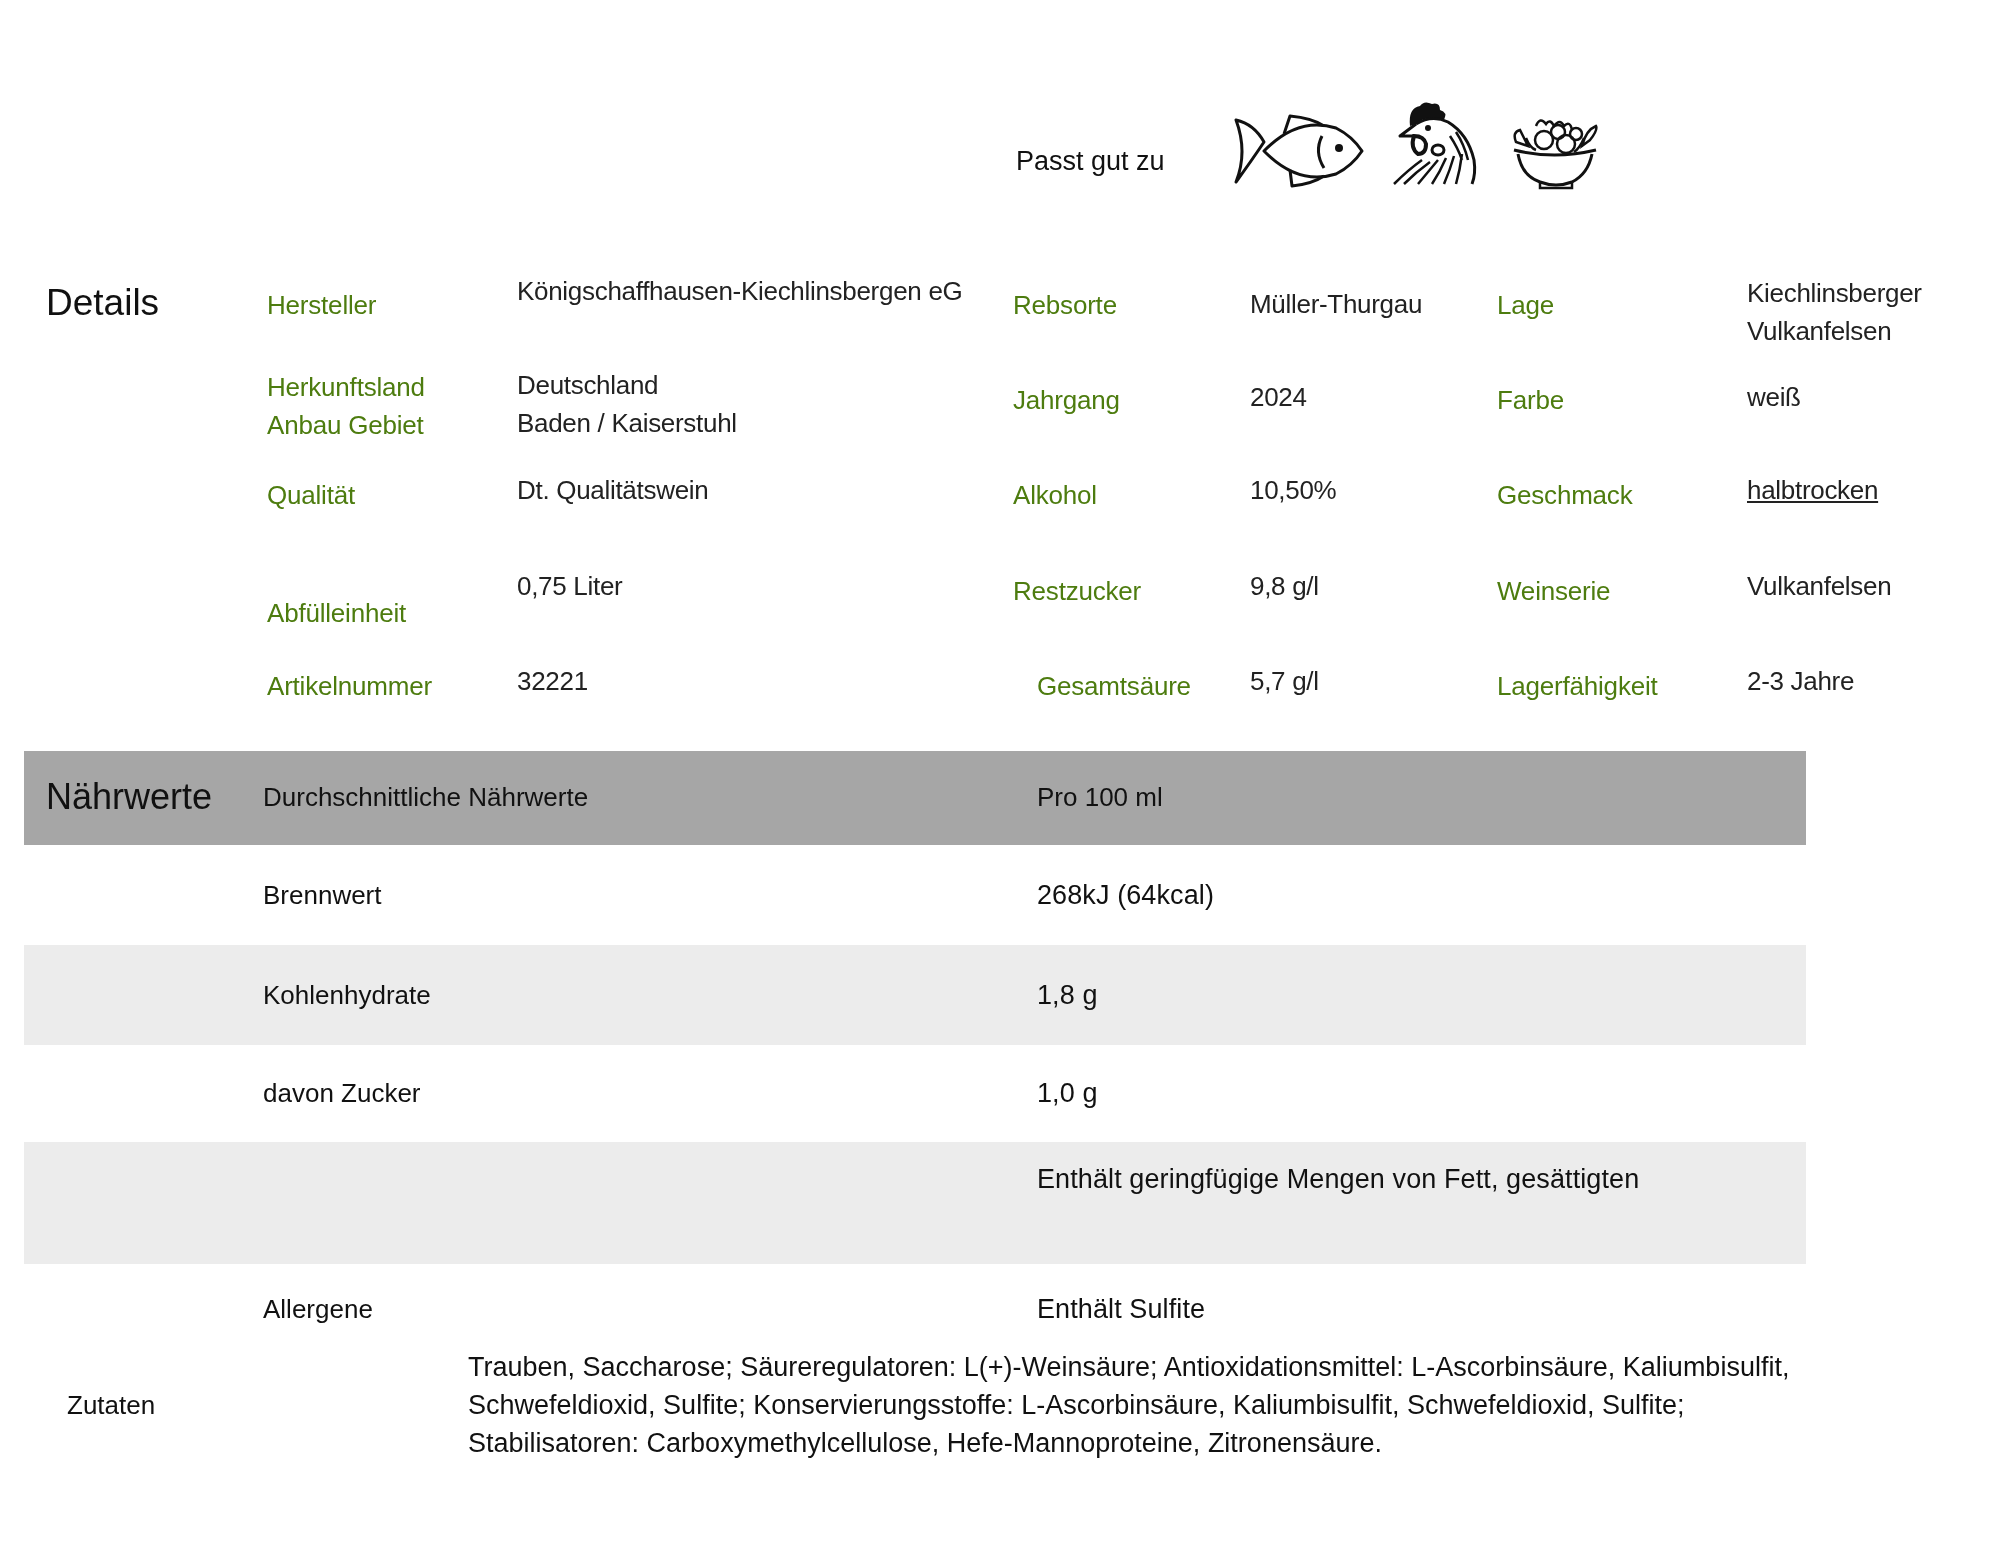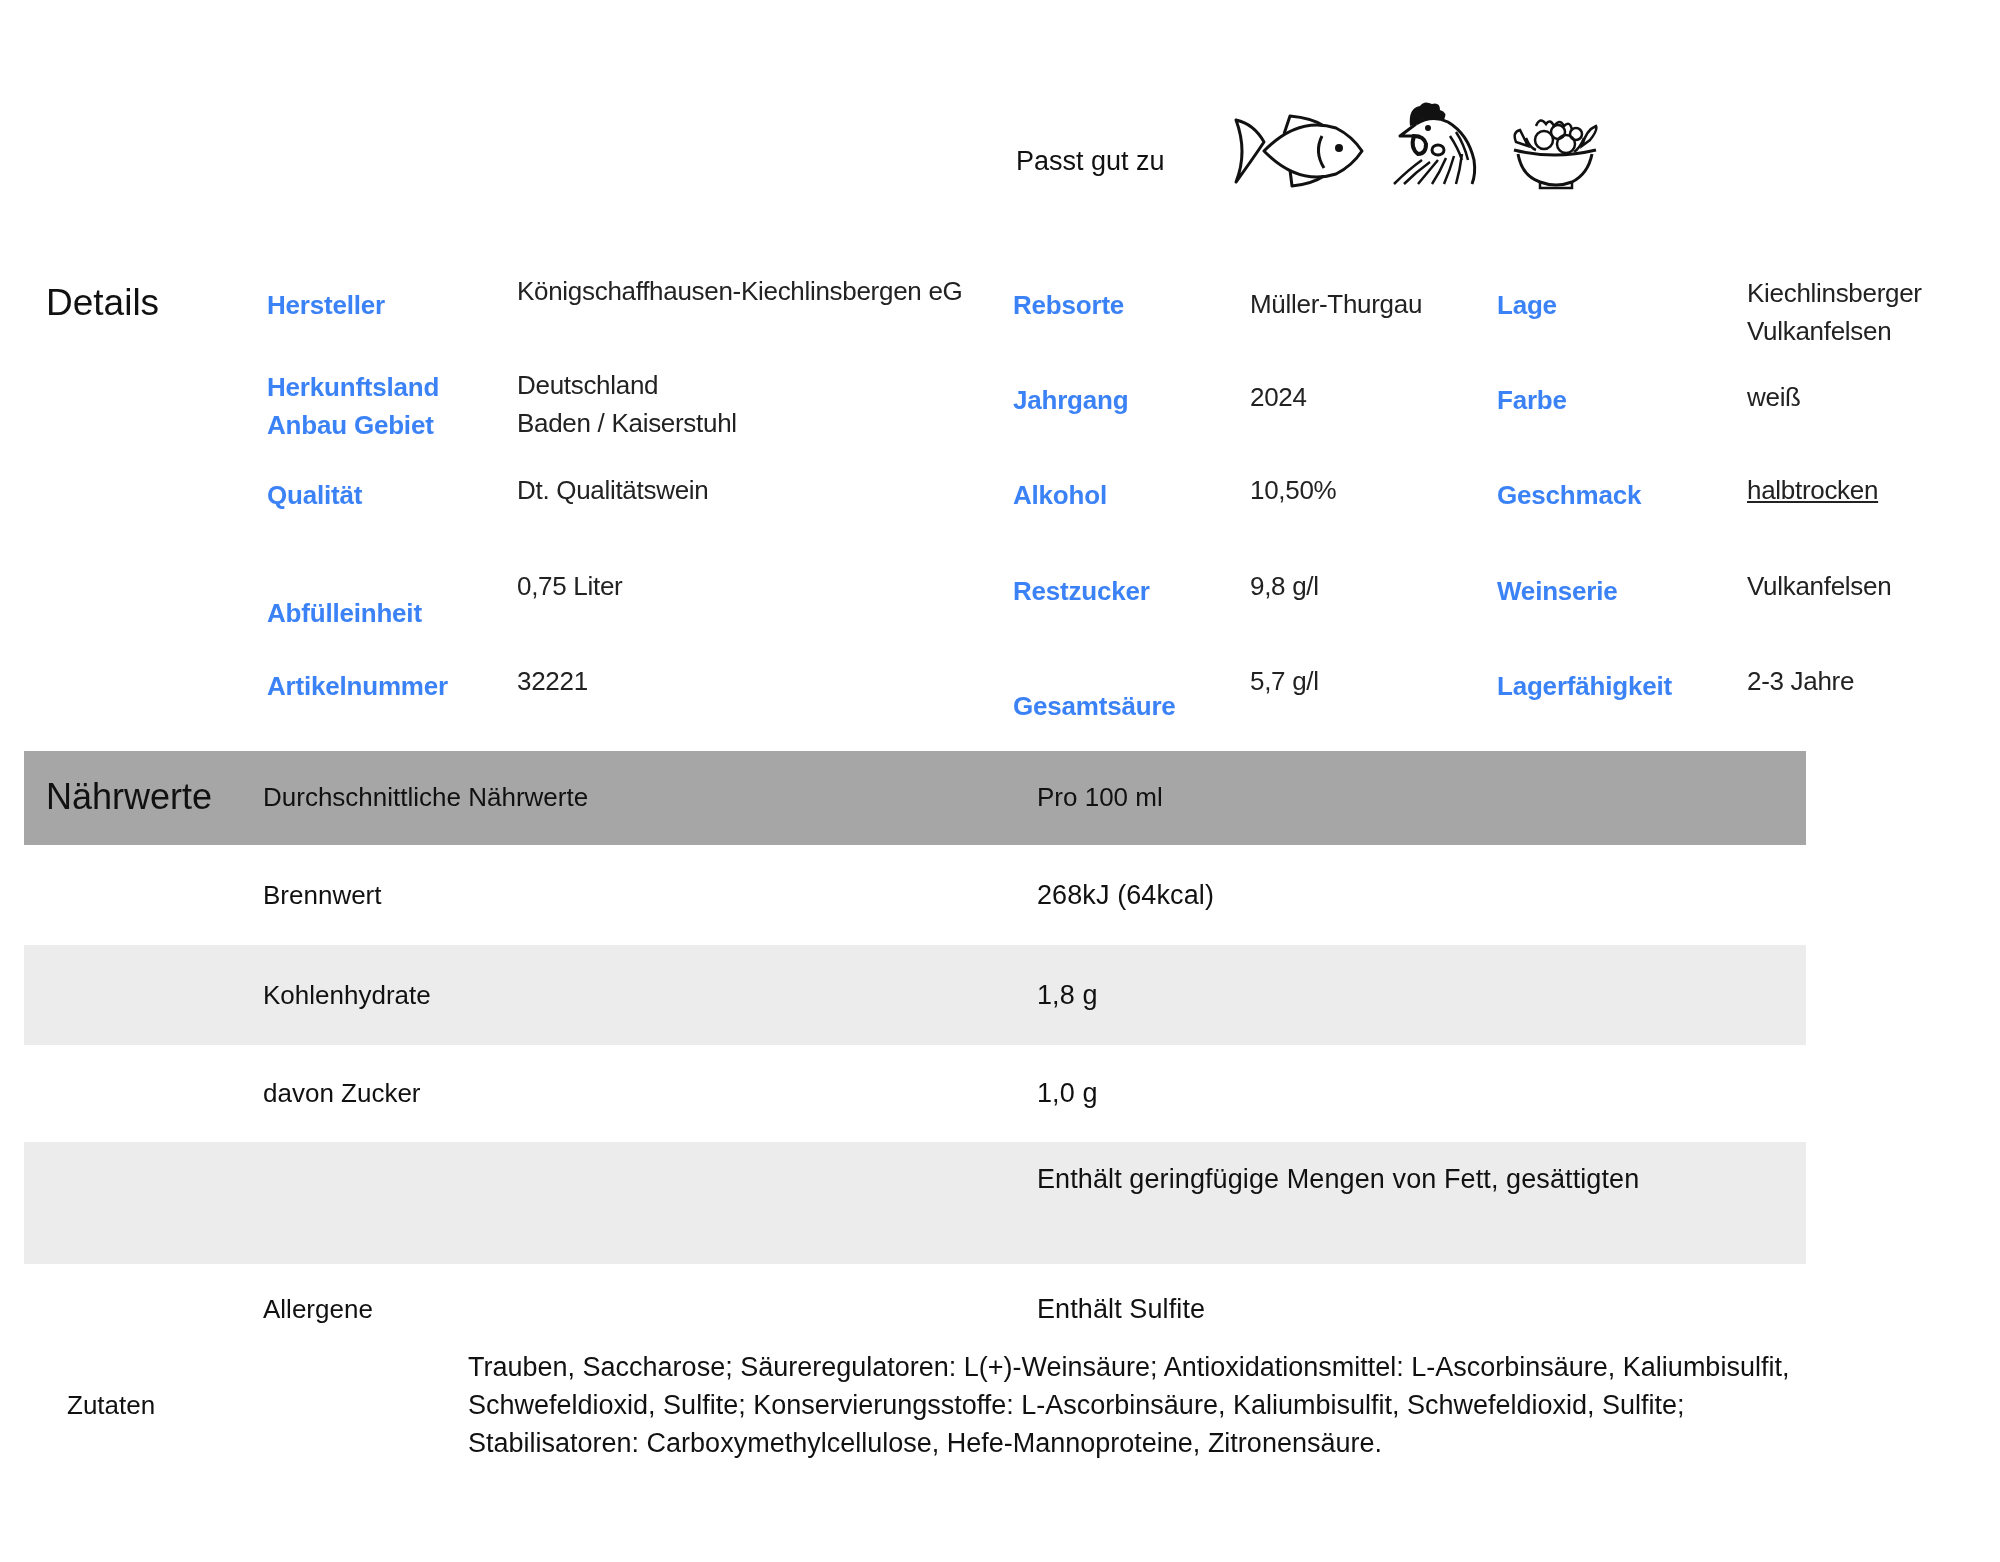--- a/index.html
+++ b/index.html
@@ -12,21 +12,21 @@
   }
   .abs { position: absolute; white-space: nowrap; }
 
   
   .pair-label { left: 1016px; top: 146px; font-size: 27px; font-family: "Liberation Sans", sans-serif; color:#111; }
   .food-icon { position: absolute; }
   .food-icon svg { display:block; }
 
   
   .section-title { font-family: "Liberation Sans", sans-serif; font-size: 37px; color:#111; }
-  .d-label { font-family: "Liberation Sans", sans-serif; font-size: 26px; color:#3b82f6; letter-spacing: -0.2px; font-weight: bold; }
+  .d-label { font-family: "Liberation Sans", sans-serif; font-size: 26px; color:#4d7c0f; letter-spacing: -0.2px; }
   .d-value { font-family: "Liberation Sans", sans-serif; font-size: 26px; color:#222; font-weight: 300; line-height: 38px; letter-spacing: -0.3px; }
 
   
   .n-band { position:absolute; left:24px; width:1782px; }
   .n-header { background:#a6a6a6; top:751px; height:94px; }
   .n-light { background:#ececec; }
   .n-text { font-family: "Liberation Sans", sans-serif; font-size: 26px; color:#111; }
   .n-value { font-family: "Liberation Sans", sans-serif; font-size: 27px; color:#111; letter-spacing: 0.1px; }
   .n-title { font-family: "Liberation Sans", sans-serif; font-size: 36px; color:#111; }
 
@@ -106,21 +106,21 @@
 
 <div class="abs d-label" style="left:1013px; top:385px;">Jahrgang</div>
 <div class="abs d-value" style="left:1250px; top:378px;">2024</div>
 
 <div class="abs d-label" style="left:1013px; top:480px;">Alkohol</div>
 <div class="abs d-value" style="left:1250px; top:471px;">10,50%</div>
 
 <div class="abs d-label" style="left:1013px; top:576px;">Restzucker</div>
 <div class="abs d-value" style="left:1250px; top:567px;">9,8 g/l</div>
 
-<div class="abs d-label" style="left:1013px; top:671px;margin-top:20px;">Gesamtsäure</div>
+<div class="abs d-label" style="left:1037px; top:671px;">Gesamtsäure</div>
 <div class="abs d-value" style="left:1250px; top:662px;">5,7 g/l</div>
 
 <div class="abs d-label" style="left:1497px; top:290px;">Lage</div>
 <div class="abs d-value" style="left:1747px; top:274px;">
   <div>Kiechlinsberger</div>
   <div>Vulkanfelsen</div>
 </div>
 
 <div class="abs d-label" style="left:1497px; top:385px;">Farbe</div>
 <div class="abs d-value" style="left:1747px; top:378px;">weiß</div>

